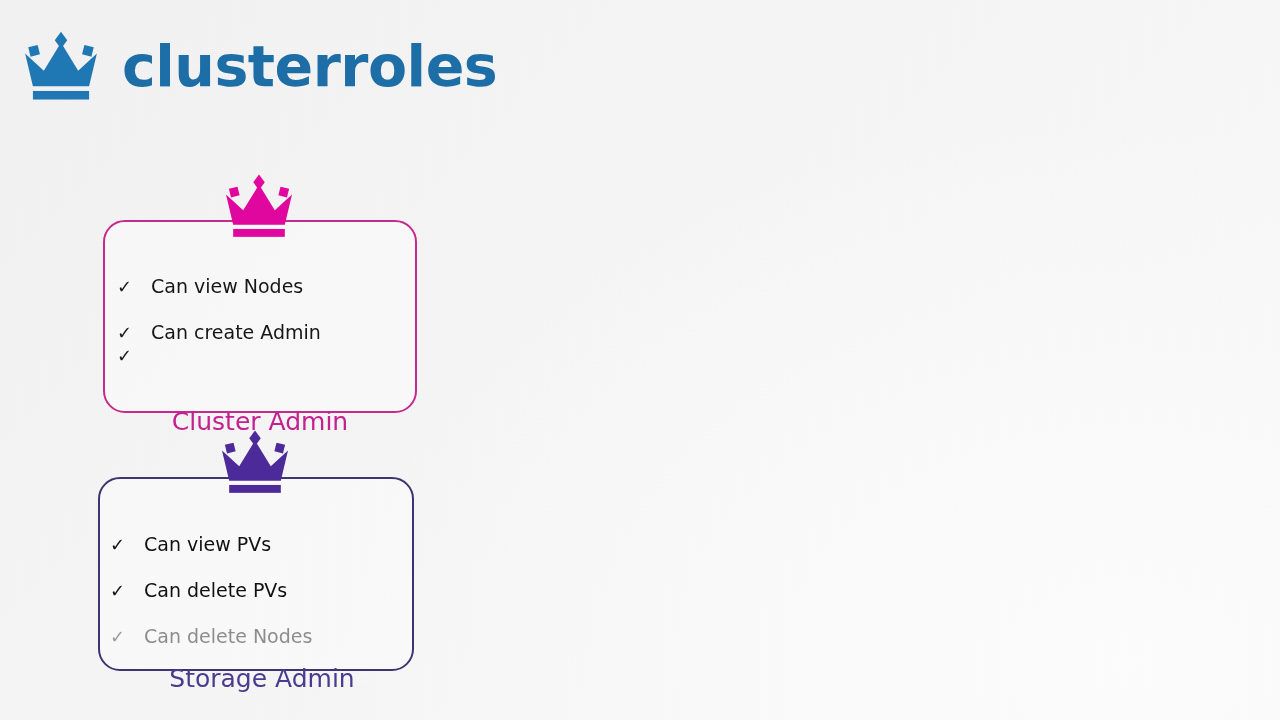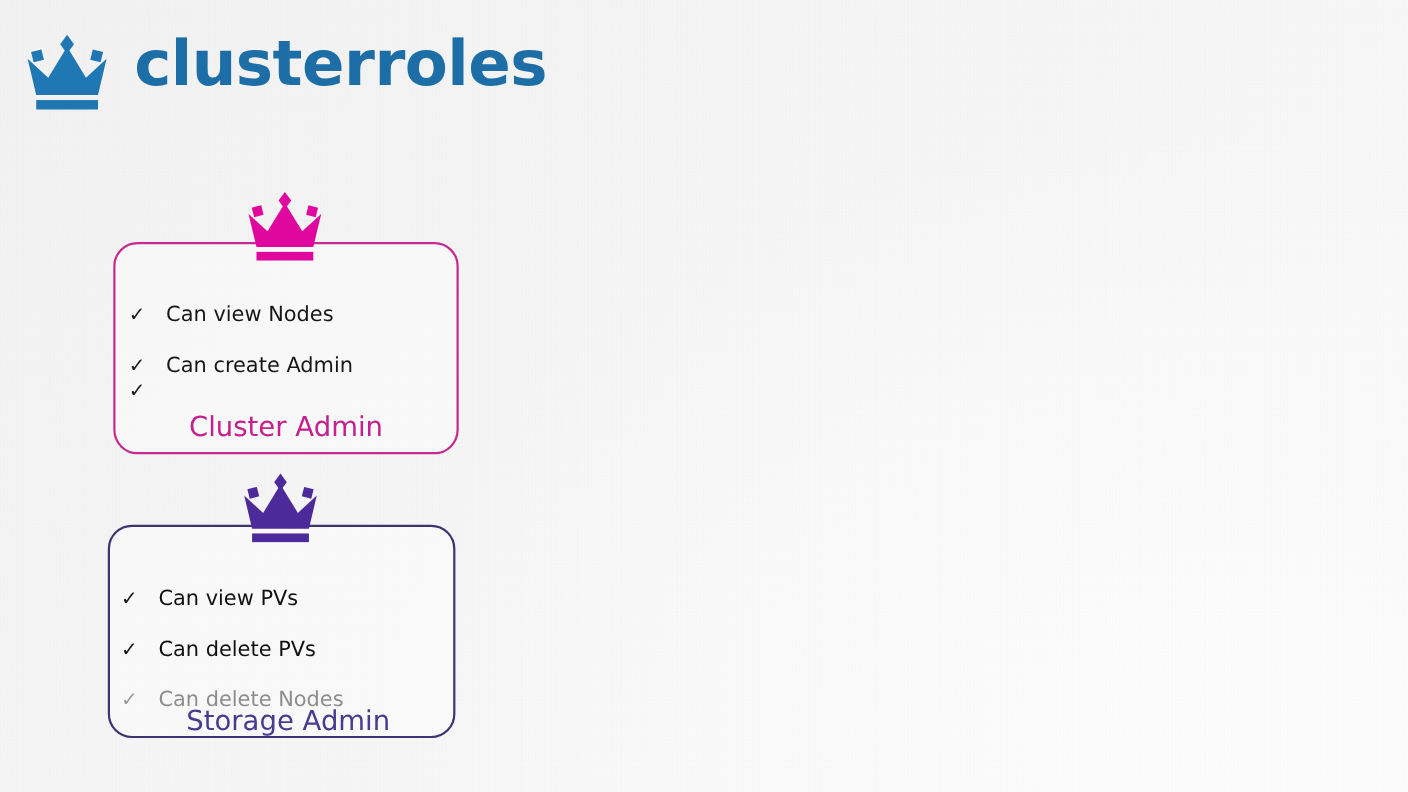--- a/index.html
+++ b/index.html
@@ -33,20 +33,21 @@
       repeating-linear-gradient(0deg, rgba(0,0,0,0.012) 0px, rgba(0,0,0,0.012) 1px, rgba(255,255,255,0.012) 1px, rgba(255,255,255,0.012) 2px),
       repeating-linear-gradient(90deg, rgba(0,0,0,0.010) 0px, rgba(0,0,0,0.010) 1px, rgba(255,255,255,0.010) 1px, rgba(255,255,255,0.010) 3px);
   }
 
   
   #header {
     position: absolute;
     left: 22px;
     top: 30px;
     display: flex;
+    align-items: center;
     gap: 22px;
   }
   .header-crown {
     width: 78px;
     height: 72px;
     display: block;
   }
   #page-title {
     font-size: 57px;
     font-weight: bold;
@@ -95,20 +96,21 @@
     font-size: 19px;
     margin-top: 23px;
   }
   .role-name {
     position: absolute;
     left: 0;
     right: 0;
     text-align: center;
     font-size: 25px;
     line-height: 1;
+    margin-top: 34px;
   }
 
   
   #card-cluster-admin {
     left: 103px;
     top: 220px;
     width: 314px;
     height: 193px;
     border-color: #c62a8f;
   }
@@ -126,21 +128,21 @@
     width: 316px;
     height: 194px;
     border-color: #3c3572;
   }
   #card-storage-admin .card-crown { top: -50px; left: 50%; margin-left: -1px; }
   #card-storage-admin .perm-list { top: 31px; padding-left: 10px; }
   #card-storage-admin .perm-check { color: #111; font-weight: bold; }
   #card-storage-admin .perm-text  { color: #111; }
   #card-storage-admin .perm-item.dim .perm-check { color: #9b9b9b; font-weight: normal; }
   #card-storage-admin .perm-item.dim .perm-text  { color: #8d8d8d; }
-  #card-storage-admin .role-name  { top: 164px; color: #4a3b8f; padding-left: 12px; }
+  #card-storage-admin .role-name  { top: 153px; color: #4a3b8f; padding-left: 12px; }
 </style>
 </head>
 <body>
 
 <div id="stage">
 
   <div id="header">
     <svg class="header-crown" viewBox="0 0 100 92" aria-hidden="true">
       <g fill="#1f78b4">
         <path d="M50 2 L58 13 L50 24 L42 13 Z"></path>

